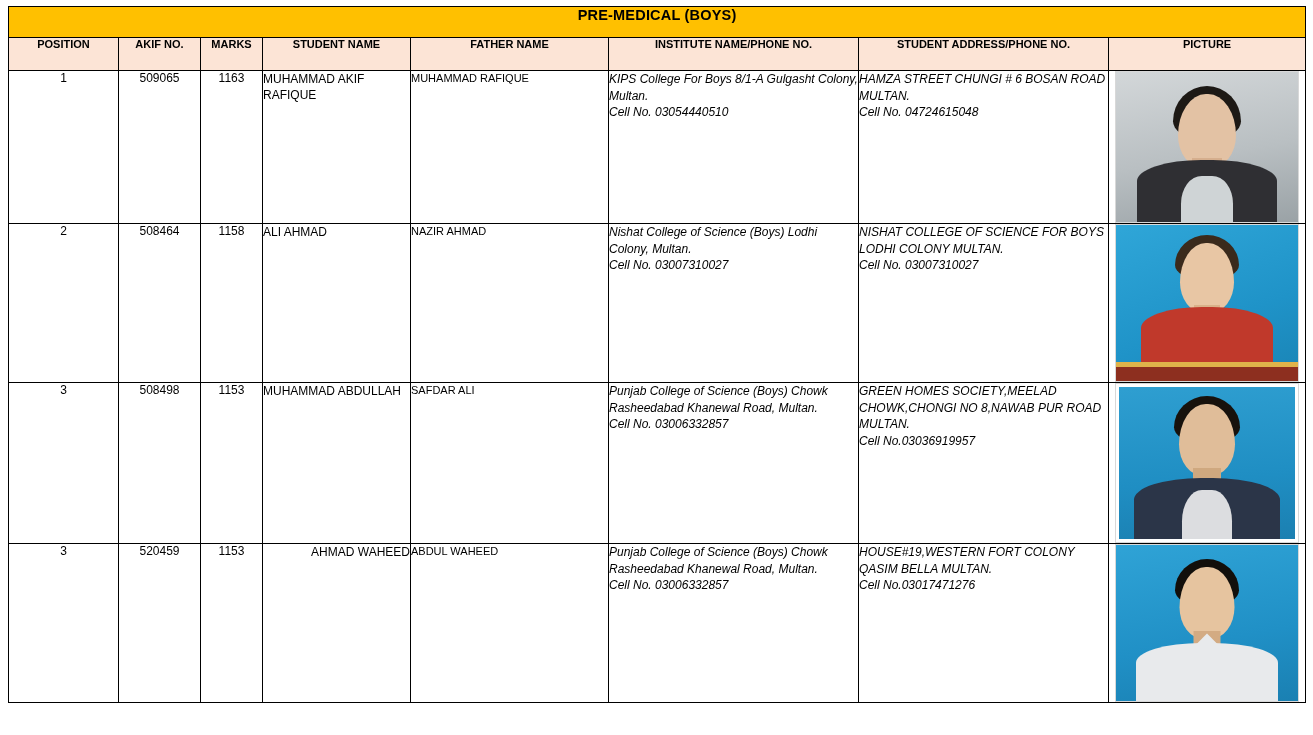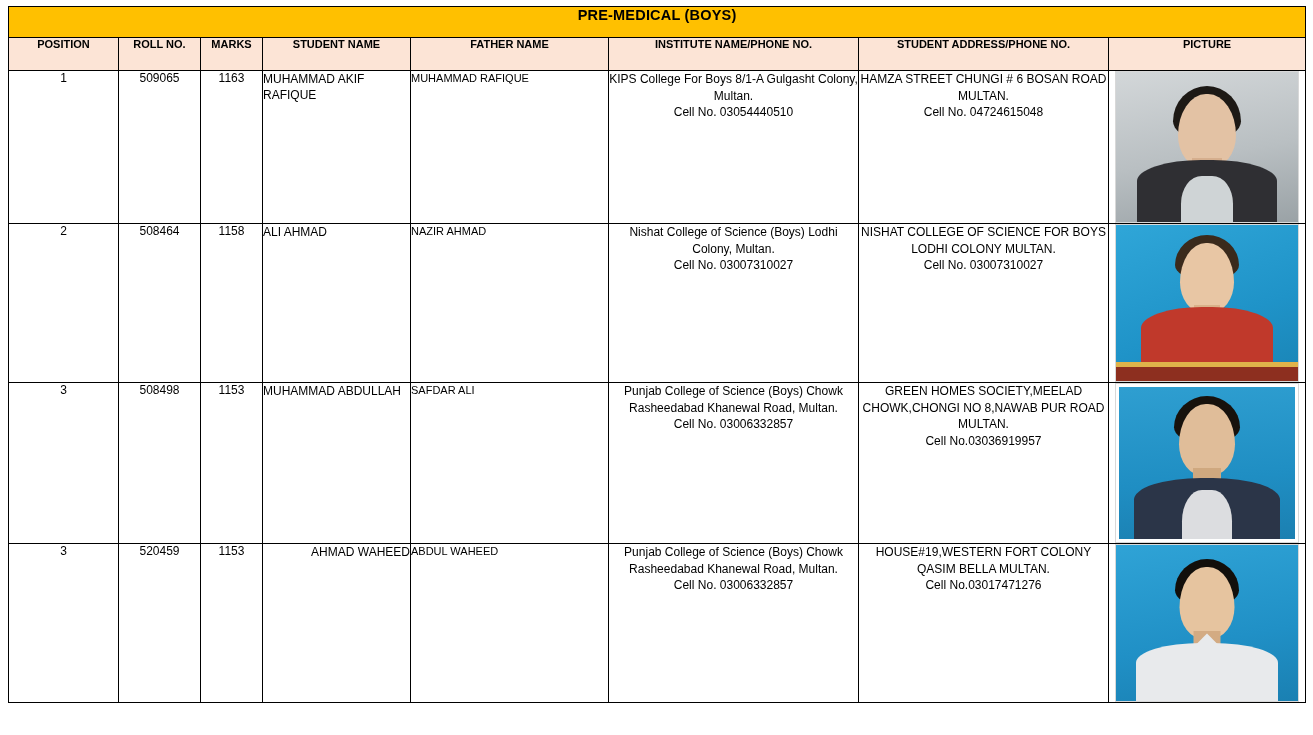--- a/index.html
+++ b/index.html
@@ -68,25 +68,26 @@
   }
   .c-name.centered { text-align: right; }
   .c-father {
     text-align: left;
     vertical-align: middle;
     font-size: 11px;
     padding: 0 6px;
     line-height: 1.35;
   }
   .c-inst, .c-addr {
-    text-align: center;
+    text-align: left;
     vertical-align: middle;
     font-size: 12px;
     padding: 0 4px;
     line-height: 1.38;
+    font-style: italic;
   }
   .c-pic {
     text-align: center;
     vertical-align: middle;
     padding: 3px 2px;
   }
   .row-1 td { height: 152px; }
   .row-2 td { height: 158px; }
   .row-3 td { height: 160px; }
   .row-4 td { height: 158px; }
@@ -180,21 +181,21 @@
       <col style="width:250px">
       <col style="width:250px">
       <col style="width:197px">
     </colgroup>
     <tbody>
       <tr>
         <td class="title-cell" colspan="8">PRE-MEDICAL (BOYS)</td>
       </tr>
       <tr>
         <td class="head-cell head-center">POSITION</td>
-        <td class="head-cell head-center">ROLL NO.</td>
+        <td class="head-cell head-center">AKIF NO.</td>
         <td class="head-cell head-center">MARKS</td>
         <td class="head-cell head-left">STUDENT NAME</td>
         <td class="head-cell head-left">FATHER NAME</td>
         <td class="head-cell head-left">INSTITUTE NAME/PHONE NO.</td>
         <td class="head-cell head-left">STUDENT ADDRESS/PHONE NO.</td>
         <td class="head-cell head-center">PICTURE</td>
       </tr>
 
       <tr class="row-1">
         <td class="c-position">1</td>

